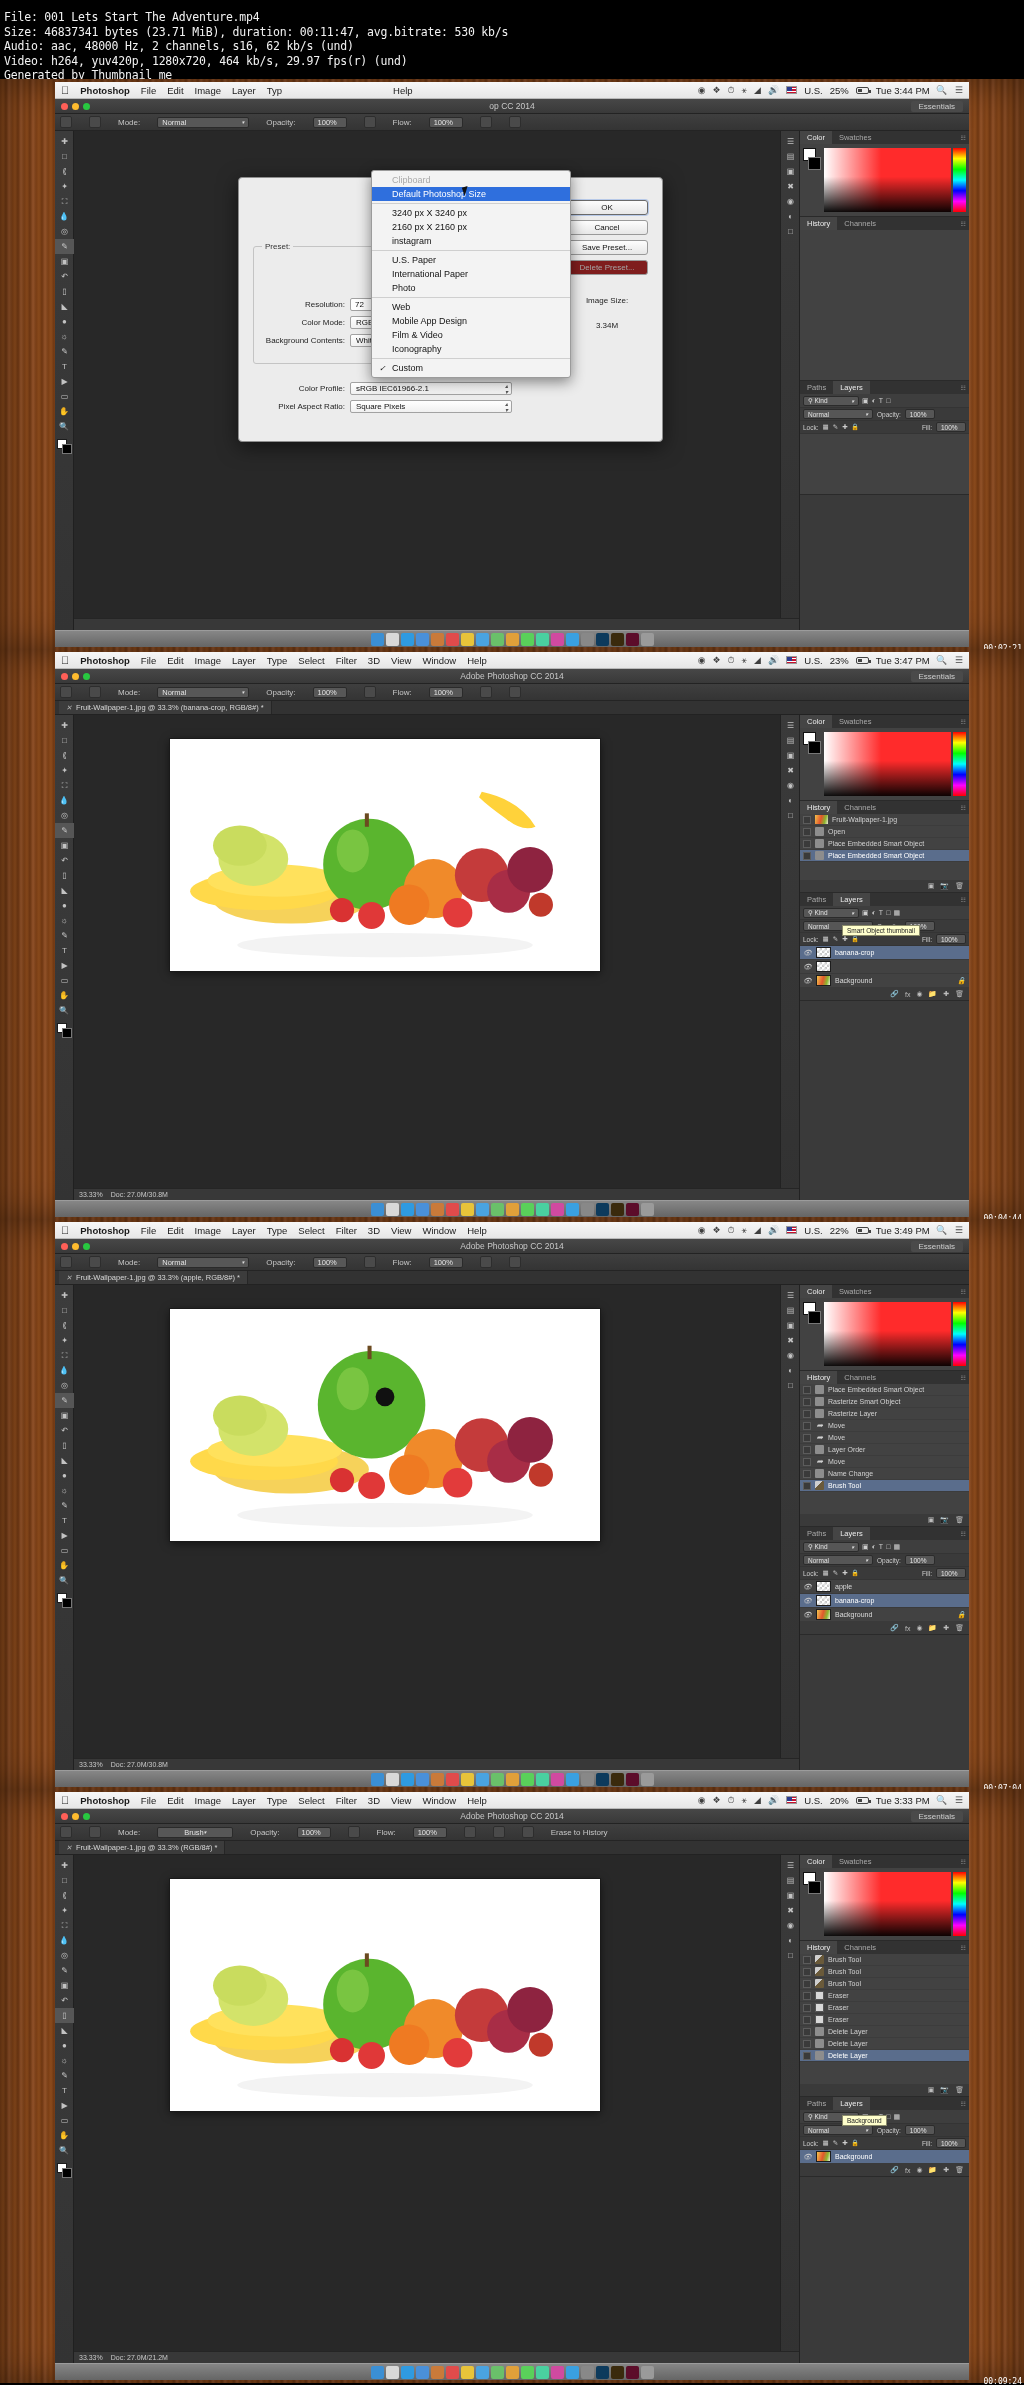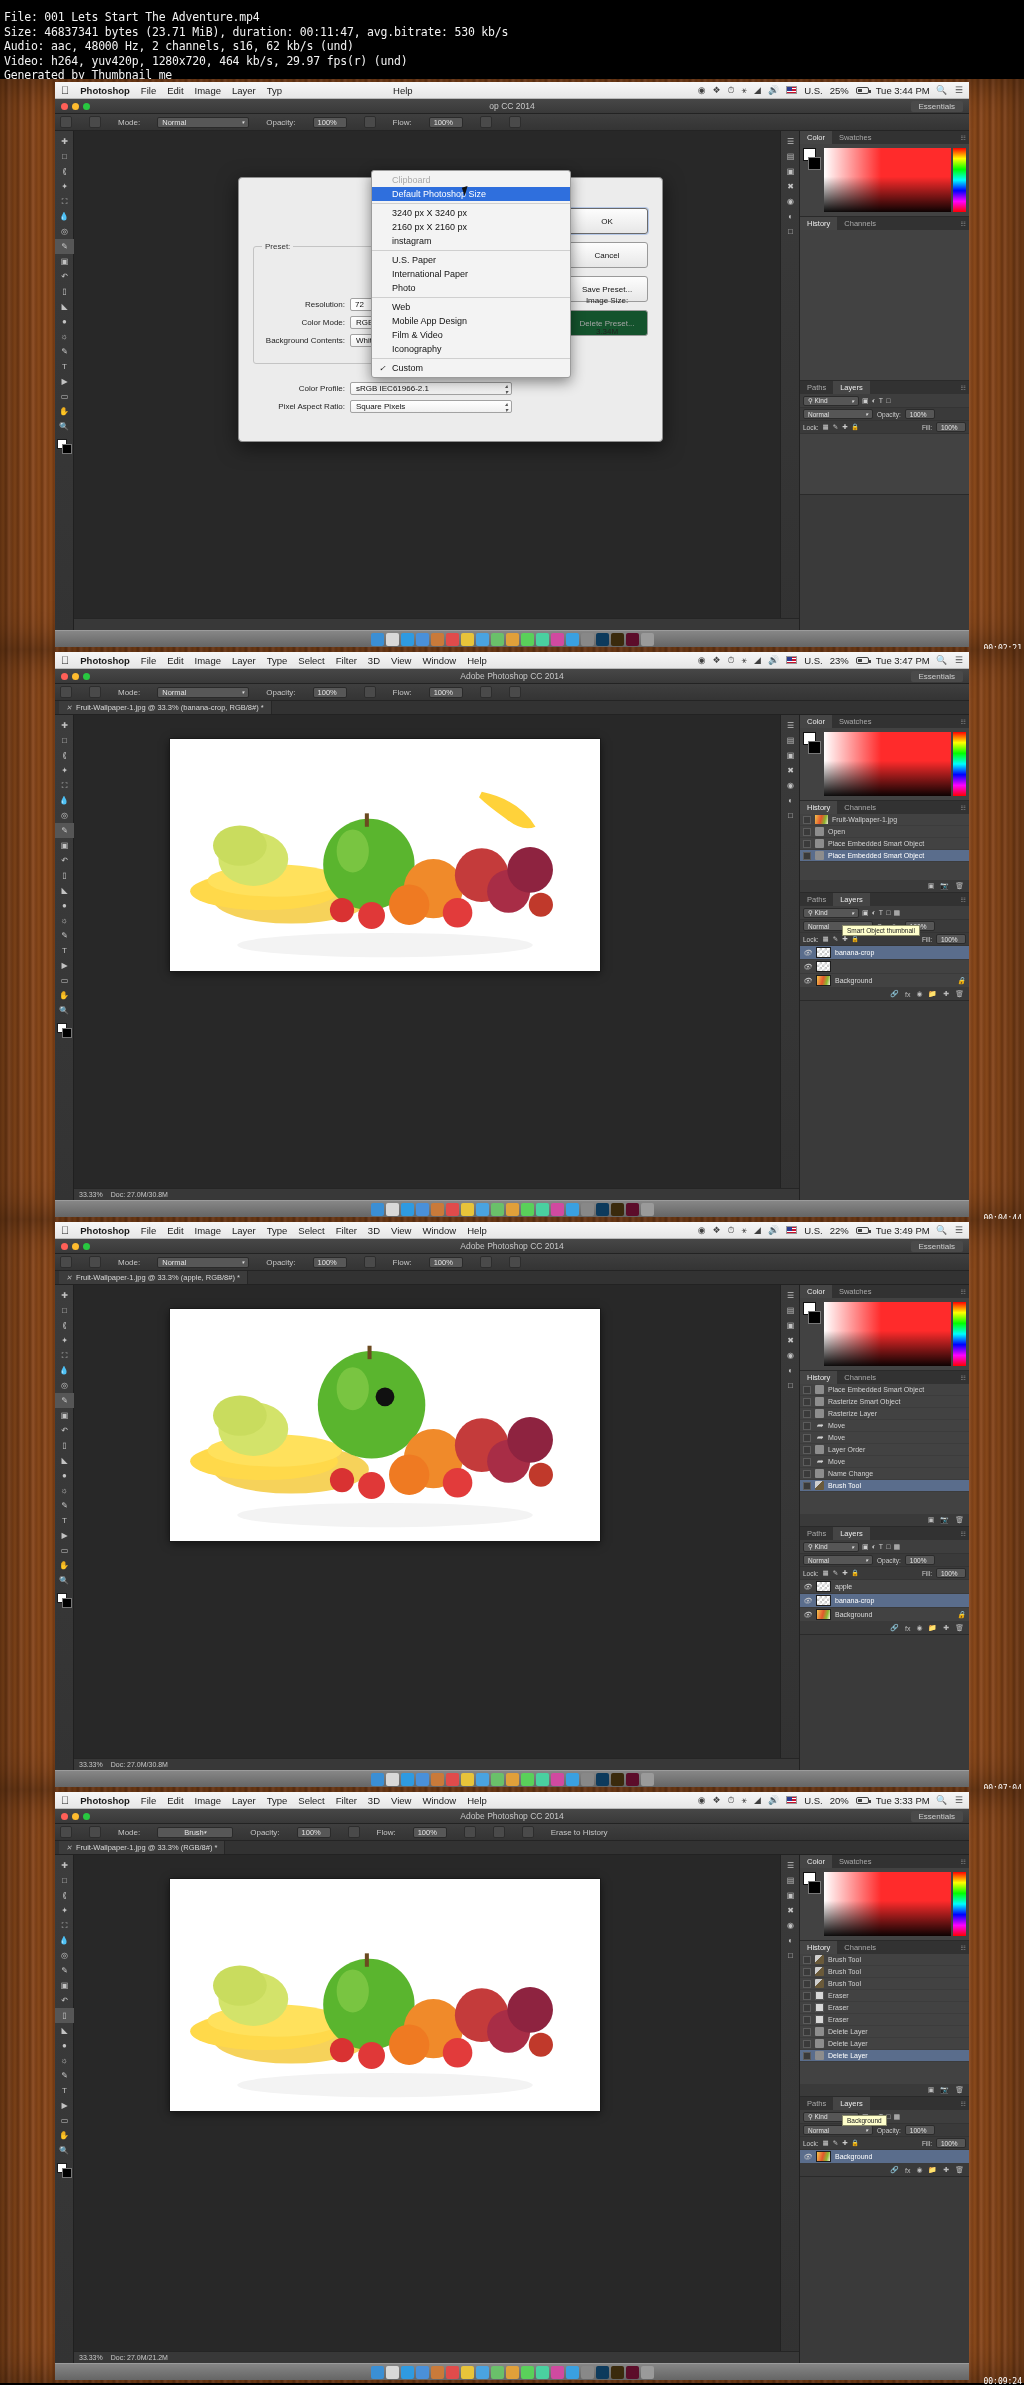--- a/index.html
+++ b/index.html
@@ -231,25 +231,25 @@
     display:flex;align-items:center;padding:0 4px;font-size:8px;color:#111;
   }
   .dselect{
     background:linear-gradient(#fff,#f0f0f0);border:1px solid #a2a2a2;border-radius:2px;
     height:13px;display:flex;align-items:center;justify-content:space-between;
     padding:0 3px 0 5px;font-size:8px;color:#111;
   }
   .dselect .arrows{font-size:6px;color:#555;line-height:6px;}
   .dbtn{
     background:linear-gradient(#fdfdfd,#e7e7e7);border:1px solid #9a9a9a;border-radius:3px;
-    height:26px;display:flex;align-items:center;justify-content:center;
-    font-size:8px;color:#121212;margin-bottom:5px;margin-top:8px;
+    height:15px;display:flex;align-items:center;justify-content:center;
+    font-size:8px;color:#121212;margin-bottom:5px;
   }
   .dbtn.def{border-color:#6a6a6a;box-shadow:0 0 0 1px #b7c9e8;}
-  .dbtn.dis{color:#a6a6a6;background:#14532d;}
+  .dbtn.dis{color:#a6a6a6;background:#7f1d1d;}
   .fset{border:1px solid #c4c4c4;border-radius:3px;position:relative;}
   .fleg{position:absolute;top:-5px;left:8px;background:#ececec;padding:0 3px;font-size:8px;color:#333;}
 
   
   .ddmenu{
     position:absolute;background:#f3f3f3;border:1px solid #9b9b9b;border-radius:3px;
     box-shadow:0 4px 14px rgba(0,0,0,.45);z-index:60;padding:2px 0;
   }
   .ddmenu .item{height:14px;display:flex;align-items:center;padding:0 10px 0 20px;
     font-size:9px;color:#131313;white-space:nowrap;}
@@ -454,21 +454,21 @@
         </div>
       </div>
       <div style="position:absolute;right:14px;top:22px;width:82px">
         <div class="dbtn def">OK</div>
         <div class="dbtn">Cancel</div>
         <div class="dbtn">Save Preset...</div>
         <div class="dbtn dis">Delete Preset...</div>
       </div>
       <div style="position:absolute;right:14px;top:118px;width:82px;text-align:center">
         <div style="font-size:8px;color:#222">Image Size:</div>
-        <div style="font-size:8px;color:#222;margin-top:22px">3.34M</div>
+        <div style="font-size:8px;color:#222;margin-top:16px">3.34M</div>
       </div>
     </div>
       <div class="ddmenu" style="left:316px;top:88px;width:200px">
         <div class="item dis" style="position:relative">
         <span>Clipboard</span>
       </div>
         <div class="item hl" style="position:relative">
         <span>Default Photoshop Size</span>
       </div>
         <div class="sep"></div>

